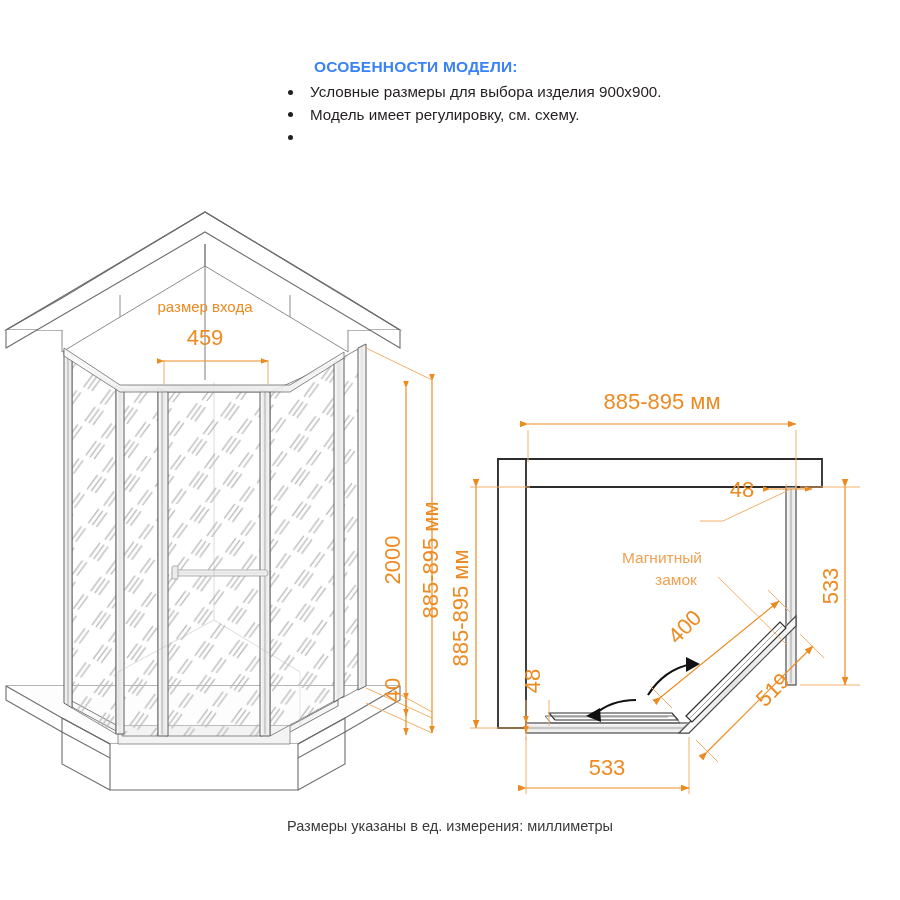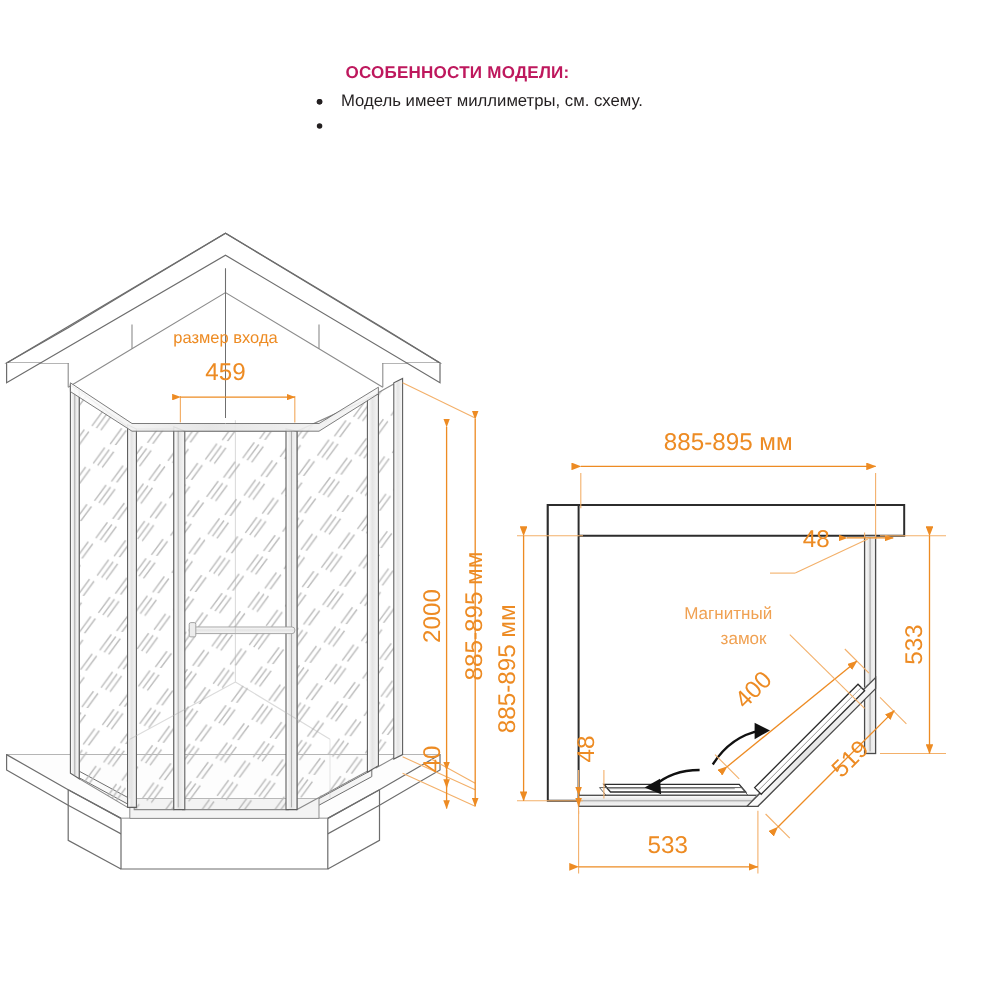--- a/index.html
+++ b/index.html
@@ -20,21 +20,21 @@
     height: 900px;
     background: #ffffff;
   }
   .features {
     position: absolute;
     left: 270px;
     top: 58px;
     width: 600px;
   }
   .features-title {
-    color: #be185d;
+    color: #3b82f6;
     font-weight: bold;
     font-size: 15.5px;
     letter-spacing: .2px;
     margin: 0 0 5px 44px;
     font-family: "Liberation Sans", sans-serif;
   }
   ul.features-list {
     list-style: none;
     margin: 0;
     padding: 0;
@@ -88,24 +88,25 @@
 </head>
 <body>
 
 <div id="page">
 
   <div class="features">
     <div class="features-title">ОСОБЕННОСТИ МОДЕЛИ:</div>
     <ul class="features-list">
       <li>
         <span class="bullet"></span>
+        <span>Условные размеры для выбора изделия 900x900.</span>
       </li>
       <li>
         <span class="bullet"></span>
-        <span>Модель имеет миллиметры, см. схему.</span>
+        <span>Модель имеет регулировку, см. схему.</span>
       </li>
       <li>
         <span class="bullet"></span>
       </li>
     </ul>
   </div>
 
   <svg class="drawing" width="900" height="900" viewBox="0 0 900 900">
     <defs>
       <marker id="ar" markerWidth="9" markerHeight="7" refX="8.5" refY="3.5" orient="auto" markerUnits="userSpaceOnUse">
@@ -335,13 +336,14 @@
         <line x1="661" y1="697" x2="779" y2="601" stroke="#ED8B23" stroke-width="1.2" marker-start="url(#ar)" marker-end="url(#ar)"></line>
         <text class="dim-txt" x="690" y="632" text-anchor="middle" transform="rotate(-45 690 632)">400</text>
 
         <text class="note-txt" x="662" y="563" text-anchor="middle">Магнитный</text>
         <text class="note-txt" x="676" y="585" text-anchor="middle">замок</text>
         <line x1="718" y1="577" x2="786" y2="644" stroke="#F3B06A" stroke-width="1"></line>
       </g>
     </g>
   </svg>
 
+  <div class="caption">Размеры указаны в ед. измерения: миллиметры</div>
 </div>
 
 </body></html>

